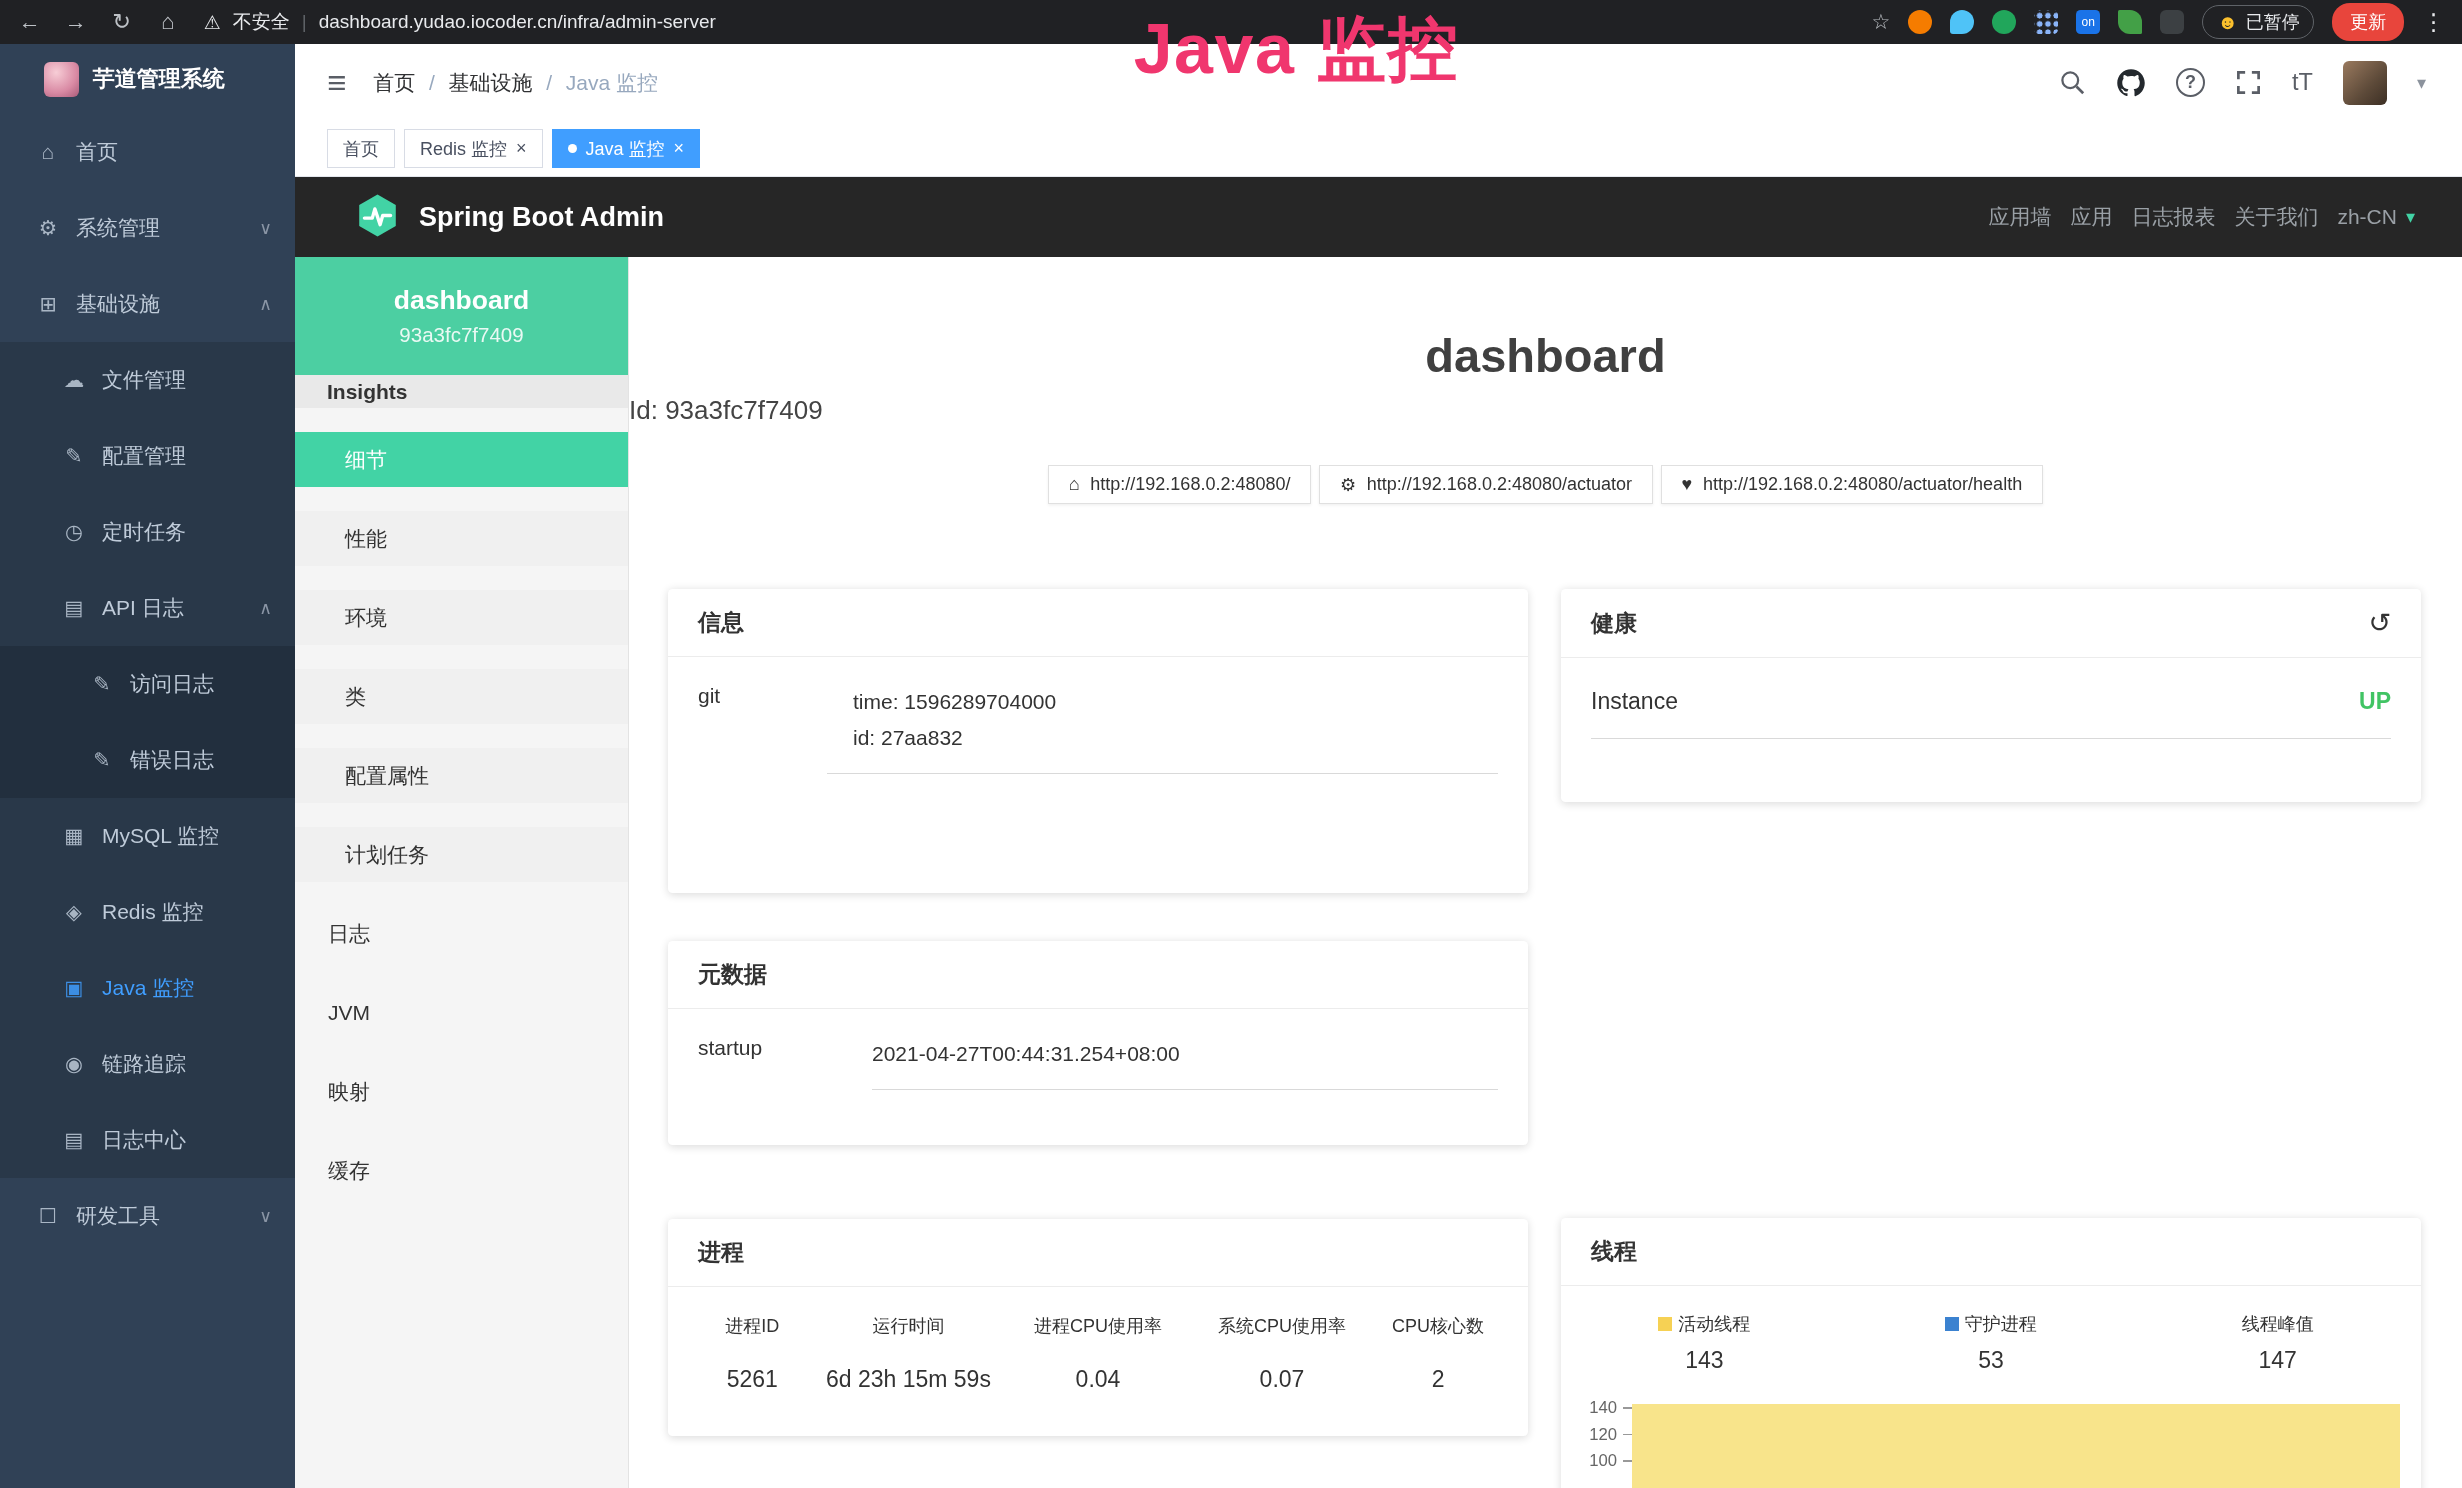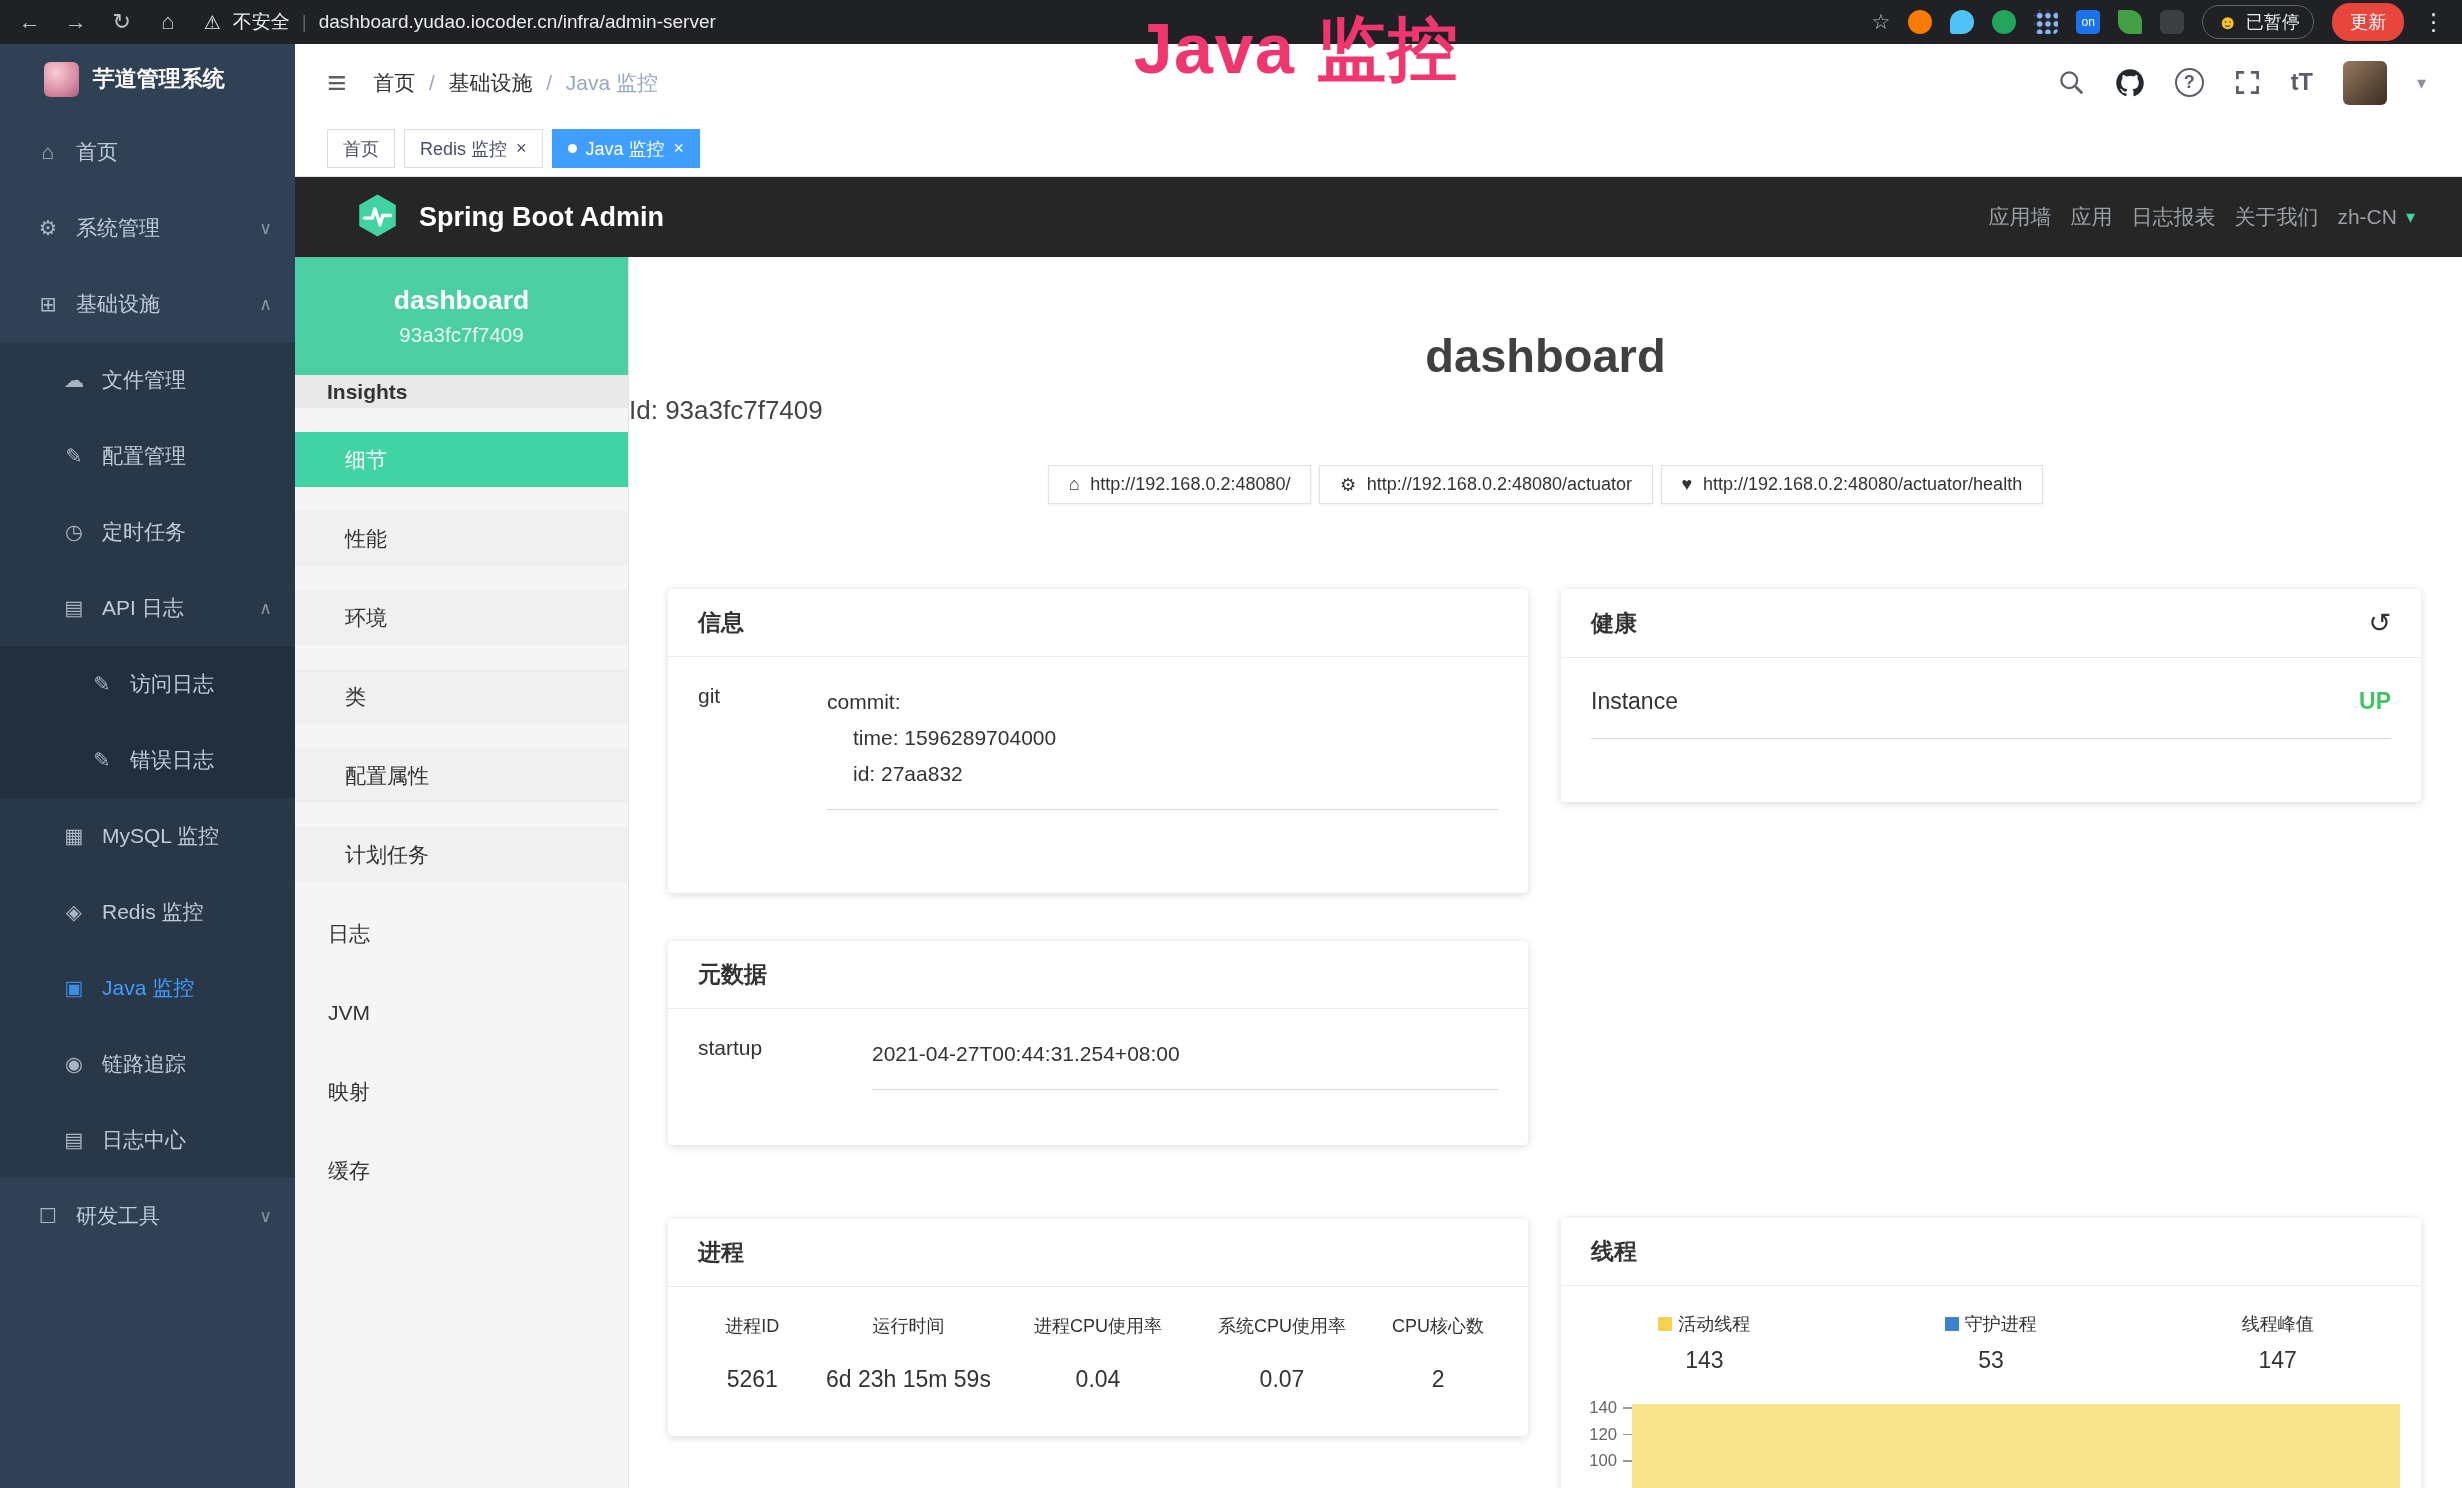--- a/index.html
+++ b/index.html
@@ -50,21 +50,21 @@
   
   #top-header { height: 77px; background: #fff; display: flex; align-items: center; padding: 0 36px 0 32px; gap: 27px; }
   .hamburger { font-size: 33px; color: #5a5e66; cursor: pointer; line-height: 1; }
   .crumbs { display: flex; align-items: center; gap: 13.7px; font-size: 21px; color: #303133; }
   .crumb { cursor: pointer; }
   .crumb-sep { color: #97a8be; }
   .crumb-last { color: #97a8be; }
   .hdr-icons { margin-left: auto; display: flex; align-items: center; gap: 30px; }
   .hdr-ic { cursor: pointer; display: flex; align-items: center; }
   .help-circle { width: 29px; height: 29px; border: 2.3px solid #5a5e66; border-radius: 50%; color: #5a5e66; font-size: 18px; display: flex; align-items: center; justify-content: center; font-weight: bold; }
-  .font-ic { font-size: 23.5px; color: #5a5e66; font-weight: bold; }
+  .font-ic { font-size: 23.5px; color: #5a5e66; font-weight: normal; }
   .hdr-avatar { width: 44px; height: 44px; border-radius: 6px; background: linear-gradient(135deg, #9a7a5f, #5d4a39 60%, #3c2f24); cursor: pointer; }
   .hdr-caret { color: #8c939d; font-size: 18px; cursor: pointer; }
 
   
   #tags { height: 56px; display: flex; align-items: center; gap: 9px; padding-left: 32px; border-bottom: 1.5px solid #e4e7ed; background: #fff; }
   .tag { height: 39px; display: flex; align-items: center; gap: 9px; padding: 0 15px; border: 1.5px solid #d8dce5; font-size: 18px; color: #495060; background: #fff; cursor: pointer; }
   .tag .x { font-size: 18px; cursor: pointer; }
   .tag-active { background: #409eff; border-color: #409eff; color: #fff; }
   .tag-dot { width: 9px; height: 9px; border-radius: 50%; background: #fff; }
 
@@ -358,21 +358,20 @@
         </div>
 
         <div class="cards">
 
           <div class="col">
             <section class="card card-info">
               <div class="card-h">信息</div>
               <div class="kv">
                 <span class="k">git</span>
                 <span class="v">
-                  <div>commit:</div>
                   <div class="ind">time: 1596289704000</div>
                   <div class="ind">id: 27aa832</div>
                 </span>
               </div>
             </section>
 
             <section class="card card-meta">
               <div class="card-h">元数据</div>
               <div class="kv">
                 <span class="k k-wide">startup</span>

